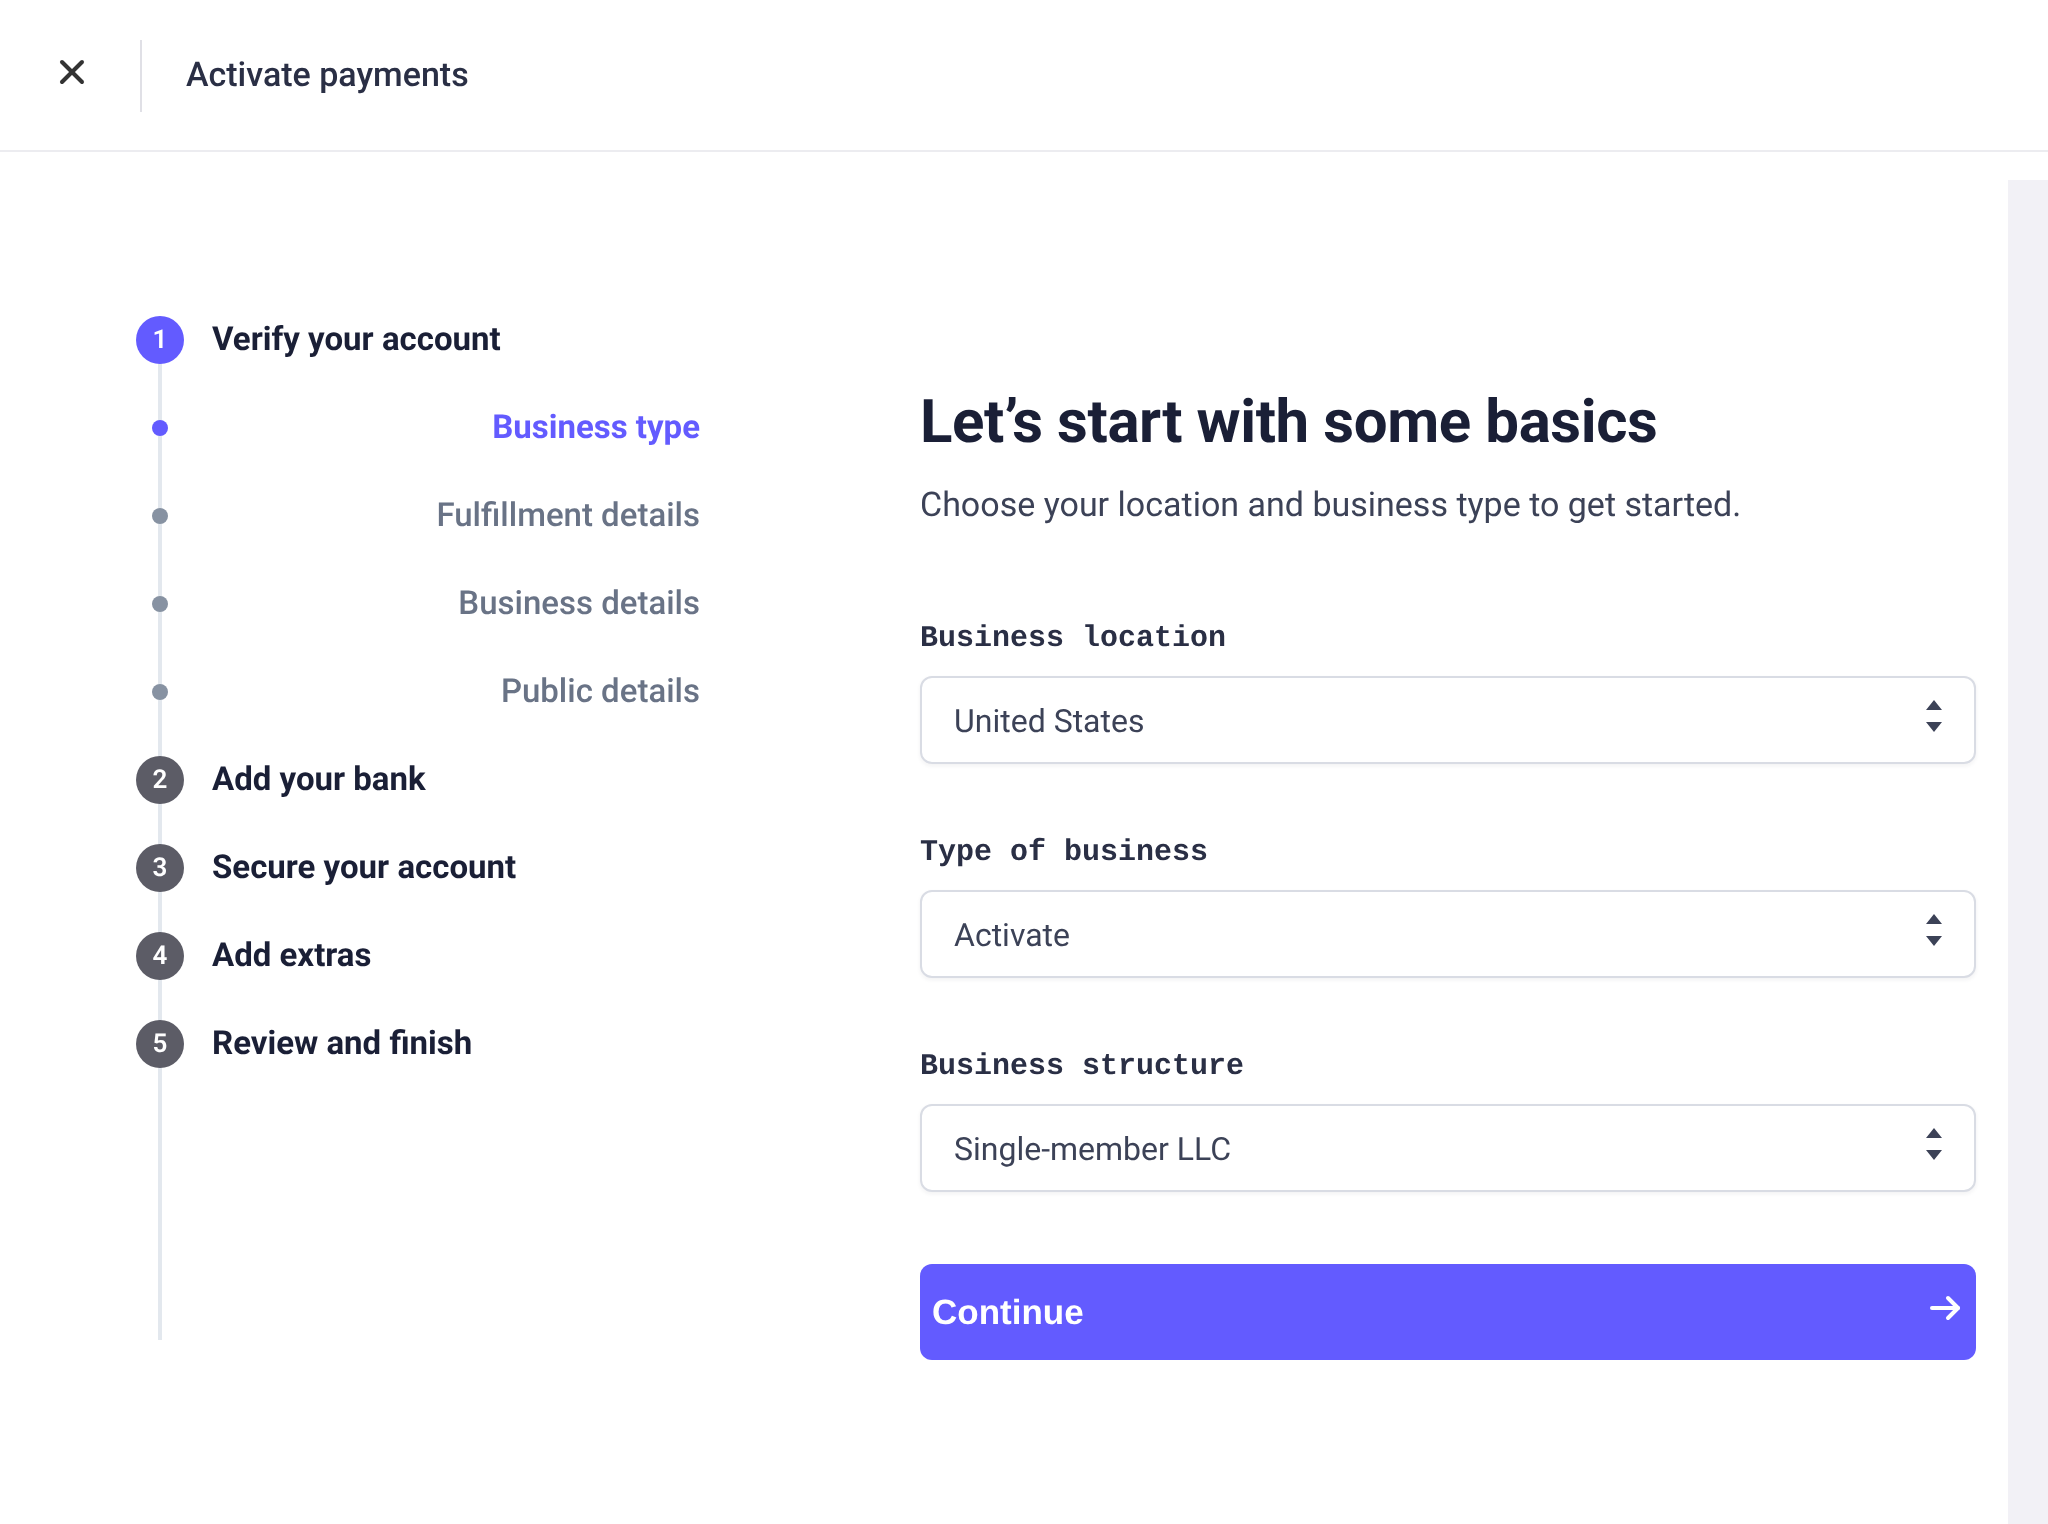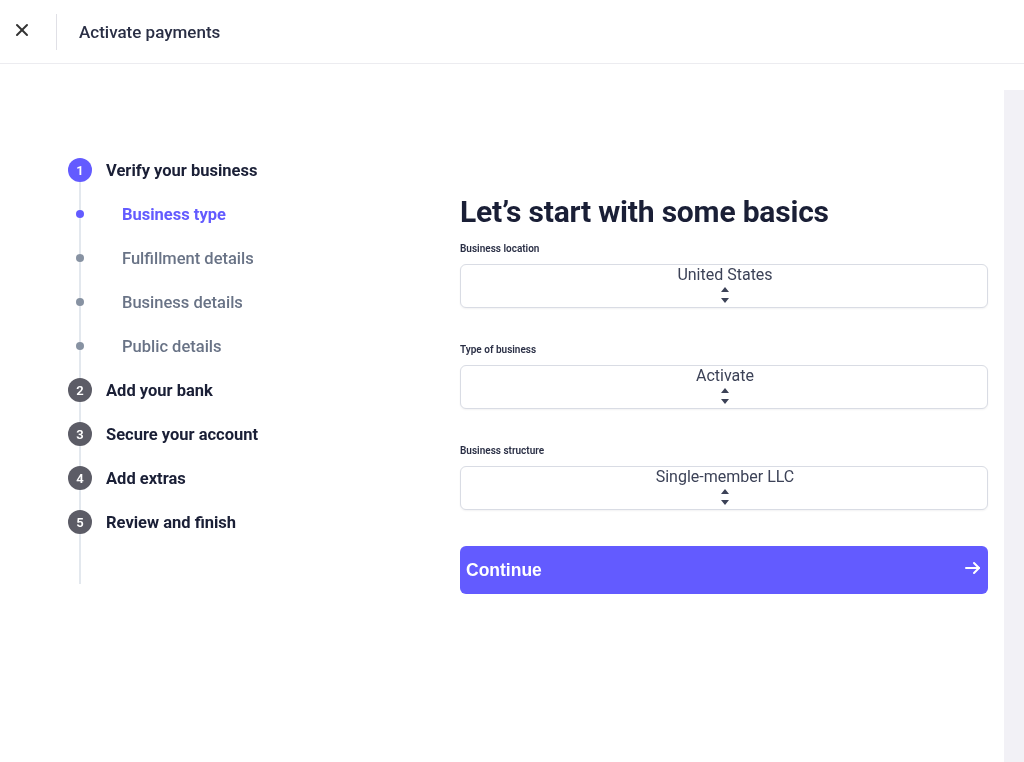--- a/index.html
+++ b/index.html
@@ -18,25 +18,25 @@
     width:1024px;
     height:762px;
     font-family:-apple-system,BlinkMacSystemFont,"Segoe UI",Roboto,Helvetica,Arial,sans-serif;
     color:var(--gray900);
     background:#fff;
     position:relative;
     overflow:hidden;
   }
   
   .header{
-    height:64px;
+    height:76px;
     border-bottom:1px solid #ececf0;
     display:flex;
     align-items:center;
-    padding:0 8px;
+    padding:0 22px;
   }
   .close-btn{
     width:28px;height:28px;
     display:flex;align-items:center;justify-content:center;
     cursor:pointer;
     color:#333;
   }
   .close-btn svg{width:16px;height:16px;}
   .vdiv{
     width:1px;height:36px;background:#e0e0e6;
@@ -92,20 +92,21 @@
   .num.future{background:var(--dot);color:#fff;}
   .step-label{font-size:16.5px;font-weight:700;color:var(--gray900);}
   .sub{
     display:flex;align-items:center;
     gap:16px;
     height:40px;
     padding-left:8px;
     margin-bottom:4px;
     position:relative;
     cursor:pointer;
+    justify-content:space-between;
   }
   .sub-dot{
     width:8px;height:8px;border-radius:50%;
     background:var(--gray400);
     margin-left:0;
     z-index:1;
     position:relative;
   }
   .sub-label{font-size:16.5px;font-weight:500;color:var(--gray500);padding-left:22px;}
   .sub.active .sub-dot{background:var(--accent);}
@@ -122,37 +123,37 @@
     margin:0 0 14px 0;
     letter-spacing:-0.2px;
   }
   .sub-head{
     font-size:17px;
     color:var(--gray700);
     margin:0 0 48px 0;
   }
   .fgroup{margin-bottom:36px;}
   .flabel{
-    font-size:10px;
+    font-size:15px;
     font-weight:600;
     color:#2a2f45;
     margin-bottom:10px;
     display:block;
+    font-family:Liberation Mono, monospace;
   }
   .select{
     width:100%;
     height:44px;
     border:1px solid #d9dce4;
     border-radius:6px;
     background:#fff;
     box-shadow:0 1px 2px rgba(26,31,54,0.06);
     display:flex;align-items:center;justify-content:space-between;
     padding:0 14px 0 16px;
     cursor:pointer;
-    flex-direction:column;
   }
   .select-val{font-size:16px;color:var(--gray700);}
   .select svg{width:12px;height:16px;color:var(--gray700);}
   .continue{
     width:100%;height:48px;
     background:var(--accent);
     color:#fff;
     border:none;border-radius:6px;
     font-size:17.5px;font-weight:600;
     display:flex;align-items:center;justify-content:space-between;gap:10px;
@@ -177,21 +178,21 @@
   <div class="htitle">Activate payments</div>
 </div>
 
 <div class="scroll-gutter"></div>
 
 <div class="content">
 
   <nav class="sidebar">
     <div class="step">
       <div class="num current">1</div>
-      <div class="step-label">Verify your business</div>
+      <div class="step-label">Verify your account</div>
     </div>
     <div class="sub active">
       <div class="sub-dot"></div>
       <div class="sub-label">Business type</div>
     </div>
     <div class="sub">
       <div class="sub-dot"></div>
       <div class="sub-label">Fulfillment details</div>
     </div>
     <div class="sub">
@@ -215,20 +216,21 @@
       <div class="step-label">Add extras</div>
     </div>
     <div class="step">
       <div class="num future">5</div>
       <div class="step-label">Review and finish</div>
     </div>
   </nav>
 
   <main class="main">
     <h1 class="h1">Let’s start with some basics</h1>
+    <p class="sub-head">Choose your location and business type to get started.</p>
 
     <div class="fgroup">
       <label class="flabel">Business location</label>
       <div class="select">
         <span class="select-val">United States</span>
         <span>
           <svg viewBox="0 0 12 16" fill="currentColor">
               <path d="M6 0l4 5H2zM6 16l4-5H2z"></path>
             </svg>
         </span>

